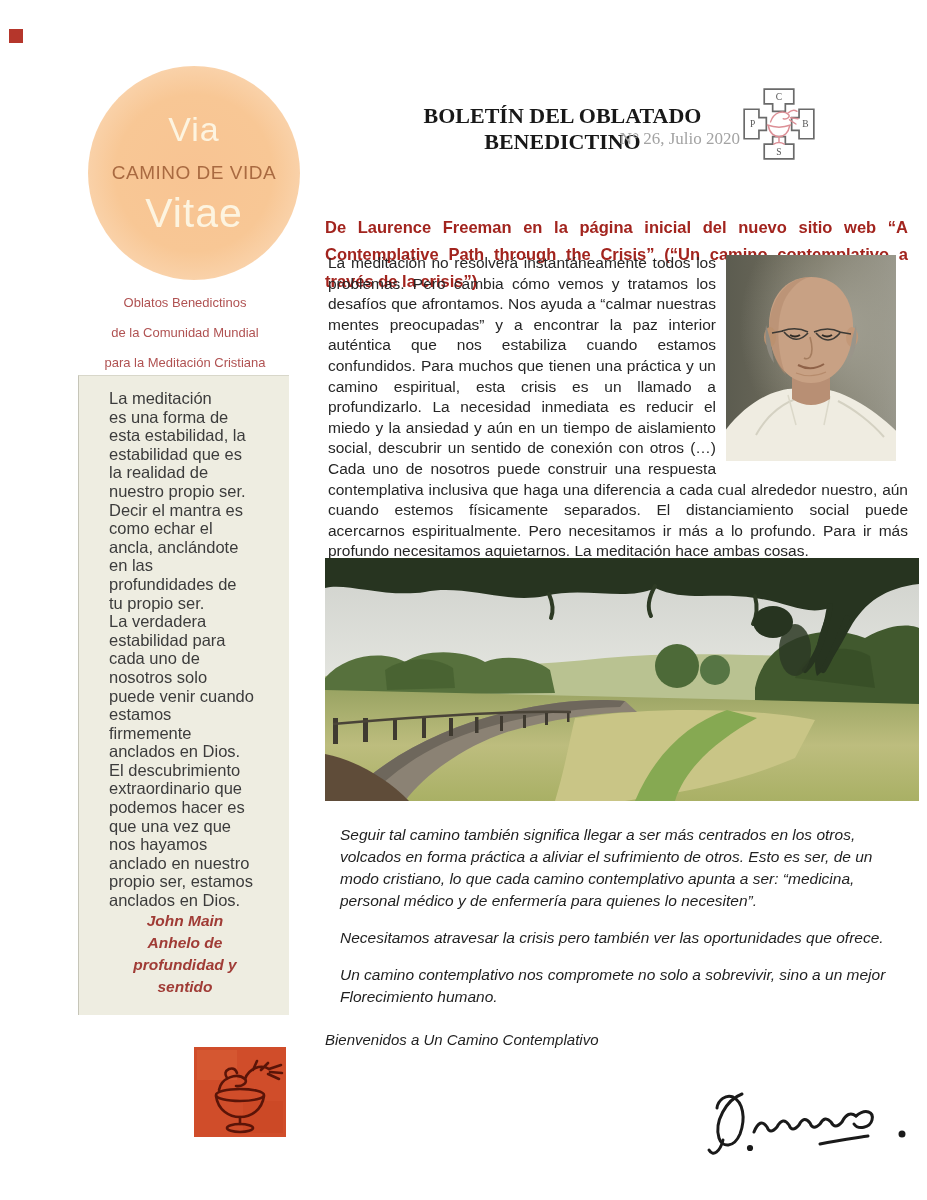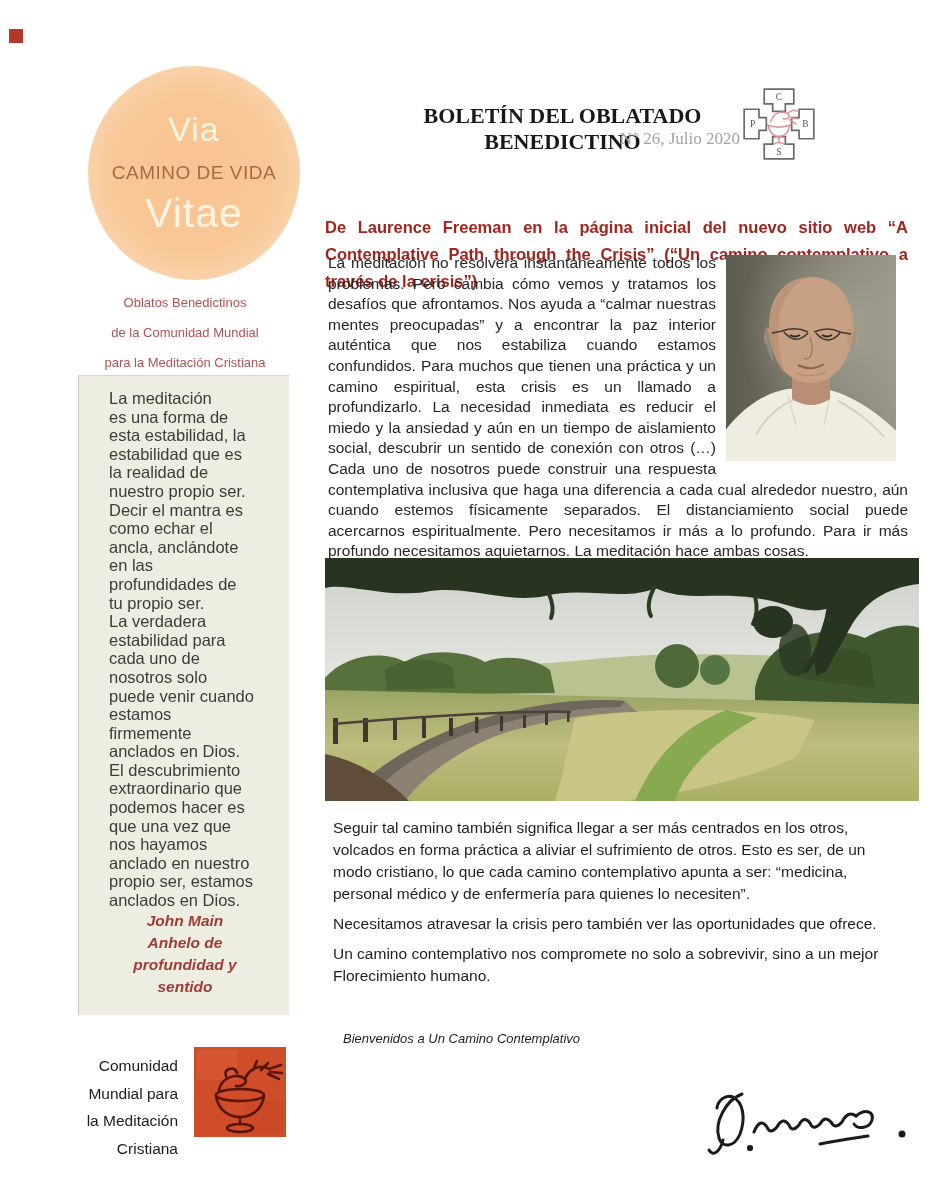--- a/index.html
+++ b/index.html
@@ -44,23 +44,23 @@
     left:328px; top:253px; width:580px; text-align:justify;
     font-size:15.5px; line-height:20.6px; color:#262626;
   }
   .portrait-photo {
     float:right; width:170px; height:206px; margin:2px 12px 4px 10px;
     display:block; background:#777;
   }
   .landscape-photo { left:325px; top:558px; width:594px; height:243px; display:block; }
 
   .below-block { left:325px; top:809px; width:585px; font-size:15.5px; line-height:22px; color:#1f1f1f; }
-  .below-block p { margin:8px; }
-
-  .welcome-line { left:343px; top:1031px; width:500px; font-size:13px; font-style:italic; color:#1f1f1f; }
+  .below-block p { margin:15px;font-style:italic; }
+
+  .welcome-line { left:325px; top:1031px; width:500px; font-size:15px; font-style:italic; color:#1f1f1f; }
 
   
   .sidebar-org {
     left:70px; top:288px; width:230px; text-align:center;
     font-size:13px; line-height:30px; color:#b05252; white-space:pre-line;
   }
   .quote-box {
     left:78px; top:375px; width:211px; height:640px;
     background:#eeede1; border-left:1px solid #c6c5b8; border-top:1px solid #d8d7ca;
     padding:13px 6px 14px 30px;
@@ -263,24 +263,20 @@
 nos hayamos
 anclado en nuestro
 propio ser, estamos
 anclados en Dios.</div>
     <div class="quote-attribution">John Main
 Anhelo de
 profundidad y
 sentido</div>
   </div>
 
-  <div class="abs community-name">Comunidad
-Mundial para
-la  Meditación
-Cristiana</div>
 
   <div class="abs wccm-logo">
     <svg width="94" height="92" viewBox="0 0 94 92">
       <rect x="1" y="1" width="92" height="90" fill="#d04d2a"></rect>
       <rect x="4" y="4" width="40" height="30" fill="#da6238" opacity=".5"></rect>
       <rect x="50" y="55" width="40" height="32" fill="#c84521" opacity=".5"></rect>
       <g fill="none" stroke="#5a1408" stroke-width="2.6" stroke-linecap="round">
         <ellipse cx="47" cy="49" rx="24" ry="6"></ellipse>
         <path d="M23,50 C25,64 36,71 47,71 C58,71 69,64 71,50"></path>
         <path d="M47,71 v7"></path>

